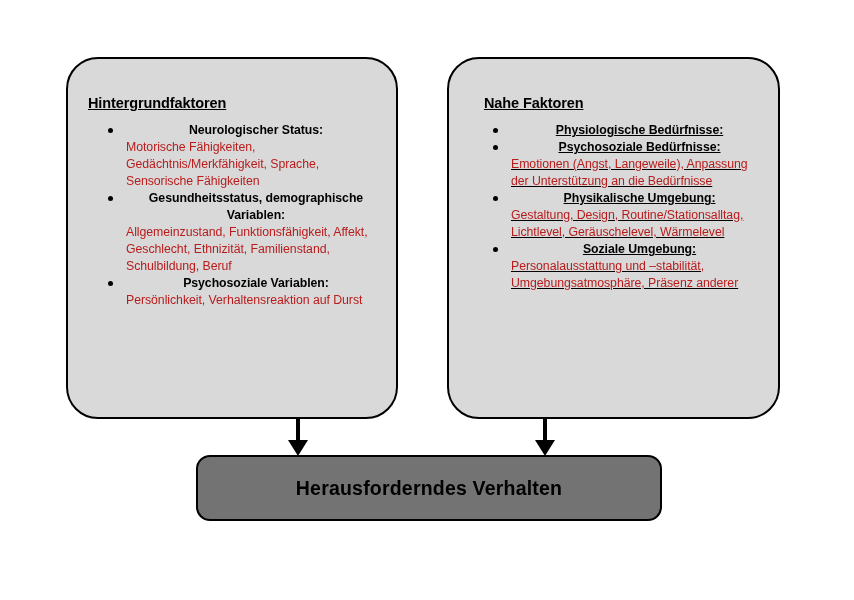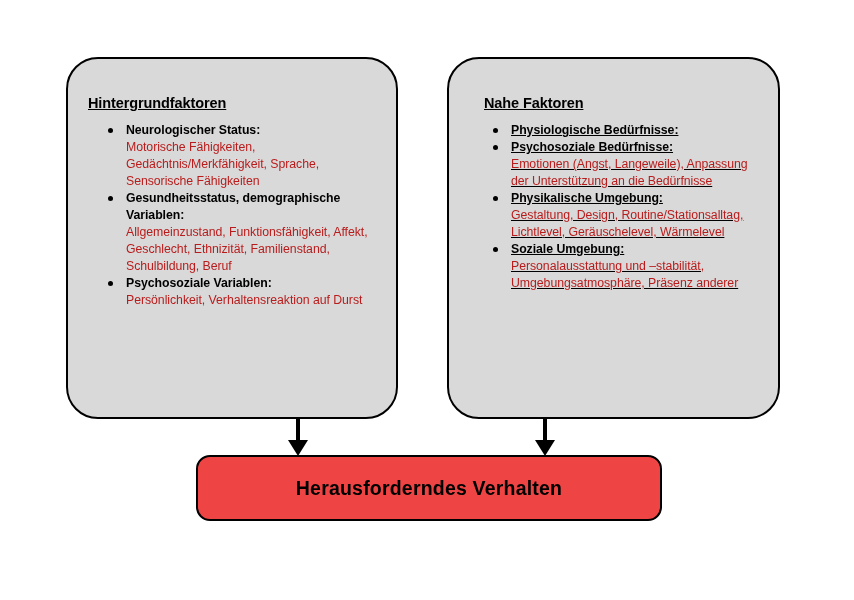--- a/index.html
+++ b/index.html
@@ -99,20 +99,21 @@
     border-radius: 50%;
     background: #000000;
   }
 
   .bullet-head {
     display: block;
     font-size: 12.3px;
     font-weight: bold;
     line-height: 17px;
     letter-spacing: -0.05px;
+    text-align: center;
   }
 
   .bullet-body {
     display: block;
     font-size: 12.3px;
     font-weight: normal;
     line-height: 17px;
     letter-spacing: -0.05px;
     color: #b91c1c;
   }
@@ -127,21 +128,21 @@
     pointer-events: none;
   }
 
   
   #box-outcome {
     position: absolute;
     left: 196px;
     top: 455px;
     width: 466px;
     height: 66px;
-    background: #ef4444;
+    background: #737373;
     border: 2.5px solid #000000;
     border-radius: 14px;
     box-sizing: border-box;
     display: flex;
     align-items: center;
     justify-content: center;
   }
 
   #box-outcome .outcome-label {
     font-size: 19.5px;

